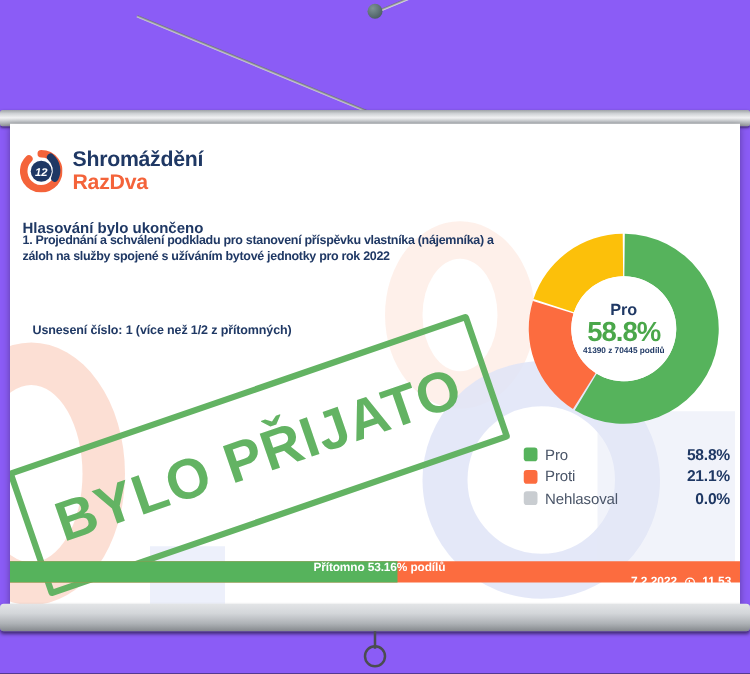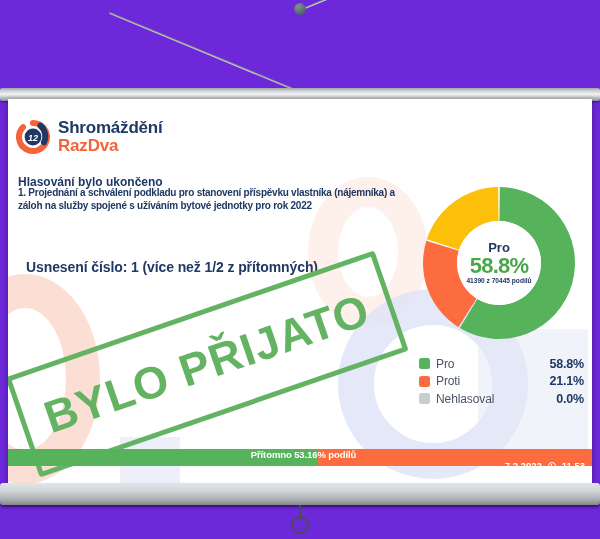--- a/index.html
+++ b/index.html
@@ -1,19 +1,19 @@
 <!DOCTYPE html>
 <html><head>
 <meta charset="utf-8">
 <style>
   html,body{margin:0;padding:0;background:#000;}
   body{width:600px;height:539px;overflow:hidden;
        font-family:"Liberation Sans","DejaVu Sans",sans-serif;}
 
-  .stage{position:relative;width:600px;height:539px;background:#6d28d9;}
+  .stage{position:relative;width:600px;height:539px;background:#8b5cf6;}
 
   
   .wire{position:absolute;background:#b9bcbf;transform-origin:0 0;height:2px;}
   .wire-l{left:110px;top:12px;width:205px;transform:rotate(22.5deg);
           background:linear-gradient(to bottom,#6e7276,#d8dade);}
   .wire-r{left:300px;top:9px;width:206px;transform:rotate(-22.5deg);
           background:linear-gradient(to bottom,#6e7276,#e6e8ea);}
   .hook{position:absolute;left:294px;top:3px;width:12px;height:12px;border-radius:50%;
         background:radial-gradient(circle at 35% 30%,#7e9396,#3c4f53);}
 
@@ -54,21 +54,21 @@
   .brand-2{font-size:17px;font-weight:bold;color:#f4633a;letter-spacing:-.2px;}
 
   .head-right{position:absolute;right:10px;top:18px;text-align:right;}
   .head-title{font-size:21px;font-weight:bold;color:#1f3864;letter-spacing:-.3px;}
   .head-sub{font-size:10.5px;font-weight:bold;color:#f4633a;margin-top:1px;letter-spacing:-.1px;}
 
   
   .status-line{position:absolute;left:10px;top:76px;font-size:12px;font-weight:bold;color:#1f3864;}
   .prop-title{position:absolute;left:10px;top:88px;width:390px;font-size:10px;font-weight:bold;
     color:#1f3864;line-height:1.28;letter-spacing:-.25px;}
-  .res-no{position:absolute;left:18px;top:160px;width:380px;font-size:14px;font-weight:bold;
+  .res-no{position:absolute;left:18px;top:160px;width:380px;font-size:10px;font-weight:bold;
     color:#1f3864;letter-spacing:-.1px;}
   .res-text{position:absolute;left:18px;top:180px;width:370px;font-size:11.5px;font-weight:bold;
     color:#1f3864;line-height:1.35;letter-spacing:-.15px;}
 
   
   .donut-wrap{position:absolute;left:411px;top:84px;width:160px;height:160px;}
   .donut-center{position:absolute;left:38px;top:38px;width:84px;height:84px;border-radius:50%;
     background:#fff;display:flex;flex-direction:column;align-items:center;justify-content:center;}
   .dc-label{font-size:13px;font-weight:bold;color:#1f3864;line-height:1;}
   .dc-pct{font-size:22px;font-weight:bold;color:#4aa74a;line-height:1.05;letter-spacing:-.8px;}

